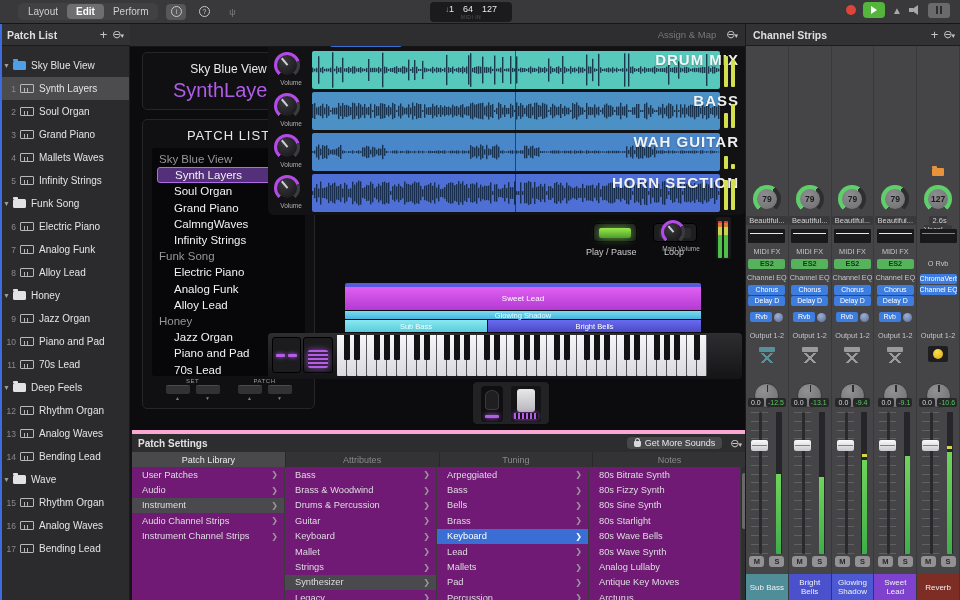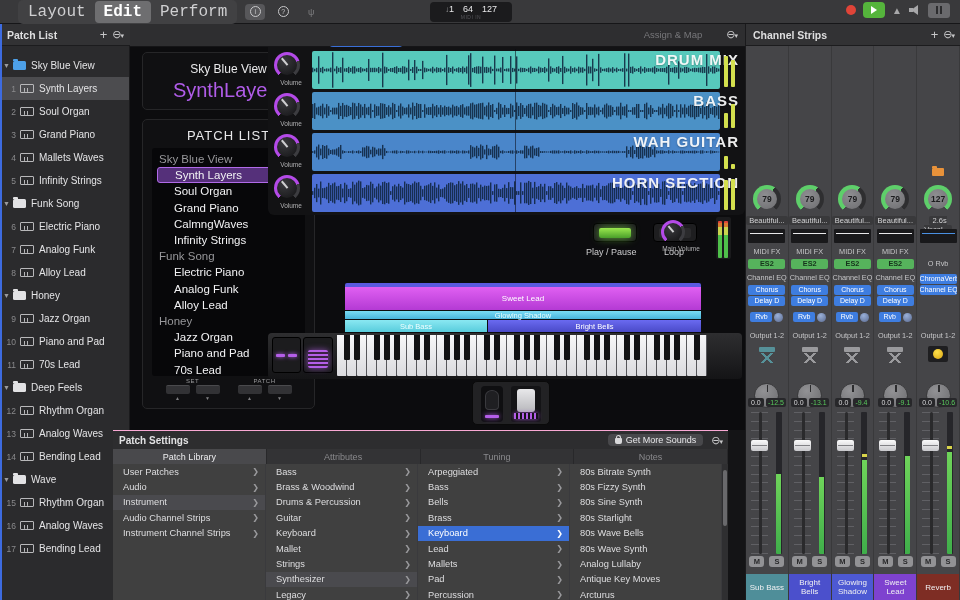--- a/index.html
+++ b/index.html
@@ -2,21 +2,21 @@
 <html><head>
 <meta charset="utf-8">
 <style>
   * { margin:0; padding:0; box-sizing:border-box; font-family:"Liberation Sans", sans-serif; }
   html,body { background:#000; }
   #app { position:relative; width:960px; height:600px; background:#141416; overflow:hidden; }
 
   
   #toolbar { position:absolute; left:0; top:0; width:960px; height:24px; background:#39393b; border-bottom:1px solid #161618; display:flex; align-items:center; }
   .seg { display:flex; margin-left:18px; background:#414143; border-radius:5px; padding:1px; }
-  .seg .seg-btn { font-size:16px; color:#cfcfd1; padding:2px 9px; border-radius:4px;font-family:Liberation Mono, monospace; }
+  .seg .seg-btn { font-size:10px; color:#cfcfd1; padding:2px 9px; border-radius:4px; }
   .seg .seg-btn.active { background:#6e6e70; color:#fff; font-weight:bold; }
   .tb-icon { width:20px; height:16px; margin-left:8px; border-radius:4px; display:flex; align-items:center; justify-content:center; font-size:9px; color:#c8c8ca; }
   .tb-icon.boxed { background:#57575a; }
   .circle-glyph { width:11px; height:11px; border:1px solid #c8c8ca; border-radius:50%; display:flex; align-items:center; justify-content:center; font-size:7px; line-height:1; }
   .dim { opacity:.45; }
   #lcd { position:absolute; left:430px; top:2px; width:82px; height:20px; background:#1b1b1d; border-radius:4px; display:flex; flex-direction:column; align-items:center; justify-content:center; }
   #lcd .lcd-row { display:flex; gap:9px; font-family:"DejaVu Sans Mono", monospace; font-size:9px; color:#e8e8ea; line-height:9px; }
   #lcd .lcd-sub { font-size:5px; color:#55555a; line-height:6px; letter-spacing:.5px; }
   #lcd .beat-ico { color:#a0a0a2; font-size:8px; }
   #transport-icons { position:absolute; right:10px; top:2px; display:flex; align-items:center; gap:7px; }
@@ -46,21 +46,21 @@
   .sb-row .num { width:16px; text-align:right; color:#8a8a8c; font-size:8.5px; margin-right:4px; }
   .sb-row.selected { background:#4c4c4f; }
   .folder { width:13px; height:9px; border-radius:1.5px; position:relative; margin-right:5px; flex:none; }
   .folder::before { content:""; position:absolute; top:-2px; left:0; width:5px; height:2px; border-radius:1px 1px 0 0; background:inherit; }
   .inst-ico { width:14px; height:9px; border:1px solid #b8b8ba; border-radius:1px; margin-right:5px; flex:none; background:repeating-linear-gradient(90deg, transparent 0 2.5px, #b8b8ba 2.5px 3.5px); background-size:100% 55%; background-position:bottom; background-repeat:no-repeat; }
 
   
   #ws-header { position:absolute; left:130px; top:24px; width:615px; height:23px; background:#2e2e30; border-bottom:1px solid #151517; display:flex; align-items:center; justify-content:center; gap:14px; }
   .ws-tab { font-size:10px; color:#c2c2c4; padding:2px 12px; border-radius:4px;margin-top:36px; }
   .ws-tab.active { background:#3a6fd8; color:#fff; }
-  #ws-right { position:absolute; right:8px; top:4px; display:flex; align-items:center; gap:24px; font-size:9.5px; color:#77777a;margin-left:35px; }
+  #ws-right { position:absolute; right:8px; top:4px; display:flex; align-items:center; gap:10px; font-size:9.5px; color:#77777a;margin-left:35px; }
   #workspace { position:absolute; left:130px; top:47px; width:615px; height:383px; background:#0c0c0e; }
 
   .screenbox { position:absolute; background:#101012; border:1px solid #262628; border-radius:5px; }
   #patch-display { left:12px; top:5px; width:173px; height:58px; text-align:center; }
   #pd-set { font-size:12px; color:#eaeaec; margin-top:9px; }
   #pd-patch { font-size:20px; color:#b05ce8; margin-top:3px; }
   #patchlist-box { left:12px; top:72px; width:173px; height:290px; }
   #pl-title { text-align:center; font-size:13px; color:#e8e8ea; letter-spacing:1px; margin-top:8px; }
   #pl-screen { position:absolute; left:9px; top:28px; right:9px; bottom:32px; background:#070709; border-radius:3px; padding:3px 0; overflow:hidden; }
   .pl-row { font-size:11.5px; line-height:16.2px; color:#f2f2f4; padding-left:22px; white-space:nowrap; }
@@ -110,21 +110,21 @@
   #mod-lit::before { content:""; position:absolute; left:4px; right:4px; bottom:4px; top:12px; background:repeating-linear-gradient(to top, #b45ee8 0 2px, #3a2244 2px 4px); border-radius:2px; box-shadow:0 0 6px rgba(180,94,232,.7); }
   #pedals { position:absolute; left:342px; top:334px; width:78px; height:44px; background:#222224; border-radius:5px; border:1px solid #0a0a0a; }
   .pedal1 { position:absolute; left:8px; top:4px; width:22px; height:36px; background:#0f0f11; border-radius:4px; }
   .pedal1::before { content:""; position:absolute; left:4px; right:4px; top:4px; bottom:12px; background:#1f1f22; border-radius:50% 50% 4px 4px / 30% 30% 4px 4px; border:1px solid #3a3a3e; }
   .pedal1::after { content:""; position:absolute; left:4px; right:4px; bottom:4px; height:3px; background:#b45ee8; box-shadow:0 0 5px #b45ee8; border-radius:1px; }
   .pedal2 { position:absolute; right:8px; top:4px; width:30px; height:36px; background:#141416; border-radius:3px; }
   .pedal2::before { content:""; position:absolute; left:6px; right:6px; top:3px; bottom:10px; background:linear-gradient(#e8e8ea,#b8b8bc); border-radius:3px; }
   .pedal2::after { content:""; position:absolute; left:3px; right:3px; bottom:3px; height:6px; background:repeating-linear-gradient(90deg, #b45ee8 0 2px, transparent 2px 4px); box-shadow:0 0 4px rgba(180,94,232,.8); }
 
   
-  #ps { position:absolute; left:113px; top:430px; width:615px; height:170px; background:#404040; border-top:1px solid #f9a8d4; }
+  #ps { position:absolute; left:132px; top:430px; width:615px; height:170px; background:#701a75; border-top:4px solid #f9a8d4; }
   #ps-head { position:absolute; left:0; top:0; right:0; height:18px; background:#2d2d2f; display:flex; align-items:center; padding:0 6px; }
   #ps-head .title { font-size:10px; font-weight:bold; color:#e2e2e4; }
   #gms-btn { display:flex; align-items:center; gap:4px; background:#48484b; border-radius:4px; padding:1px 7px; font-size:9px; color:#e8e8ea; }
   .bag { position:relative; width:7px; height:6px; background:#d8d8da; border-radius:1px 1px 2px 2px; margin-top:2px; }
   .bag::before { content:""; position:absolute; left:1px; top:-3px; width:3px; height:3px; border:1px solid #d8d8da; border-bottom:none; border-radius:3px 3px 0 0; }
   #ps-tabs { position:absolute; left:0; top:18px; right:0; height:15px; display:flex; background:#333335; }
   .ps-tab { flex:1; display:flex; align-items:center; justify-content:center; font-size:9px; color:#8a8a8d; border-right:1px solid #28282a; }
   .ps-tab.active { background:#49494c; color:#ececee; }
   #ps-cols { position:absolute; left:0; top:33px; right:6px; bottom:0; display:flex; }
   .ps-col { border-right:1px solid #3a3a3d; overflow:hidden; }

